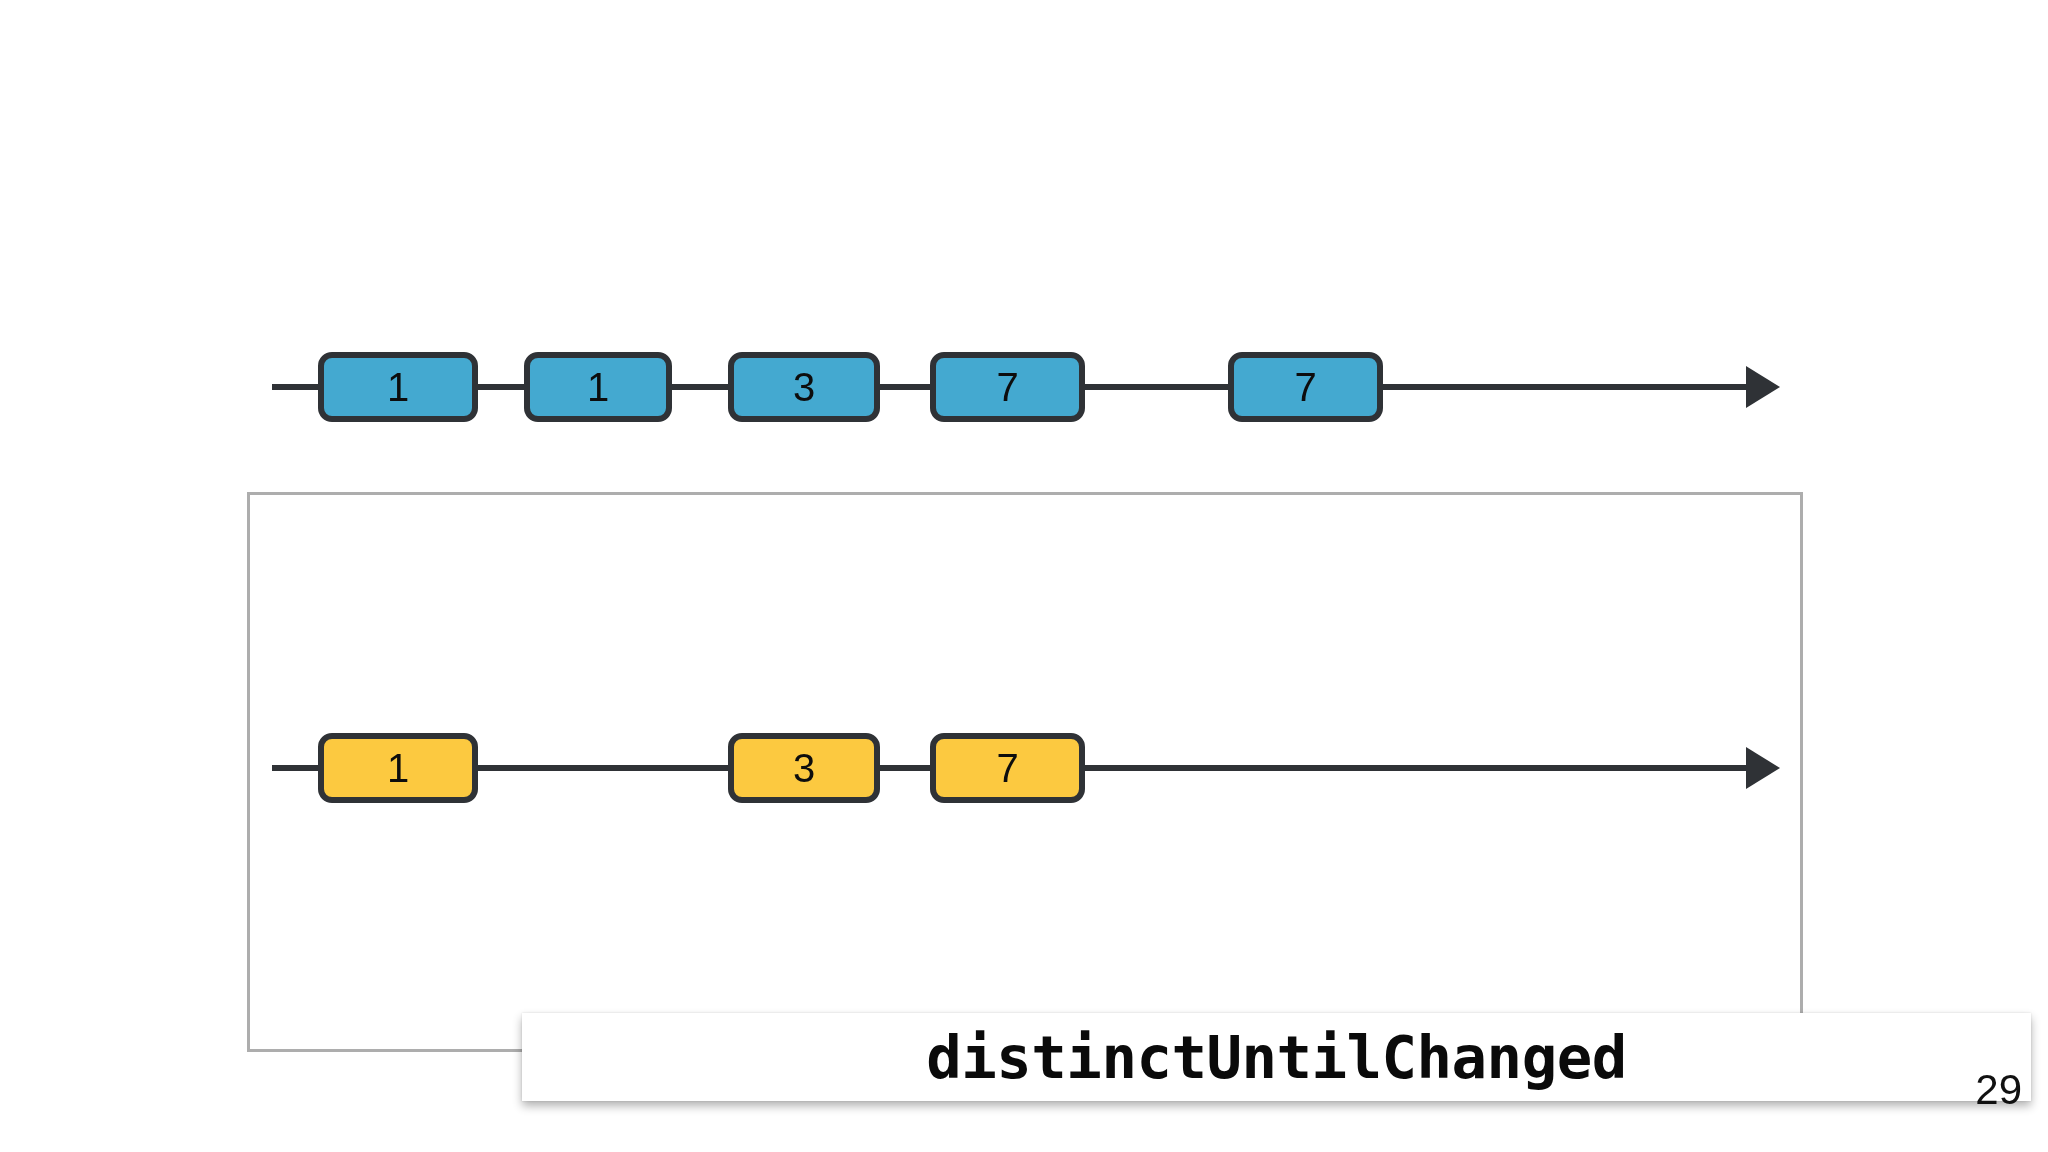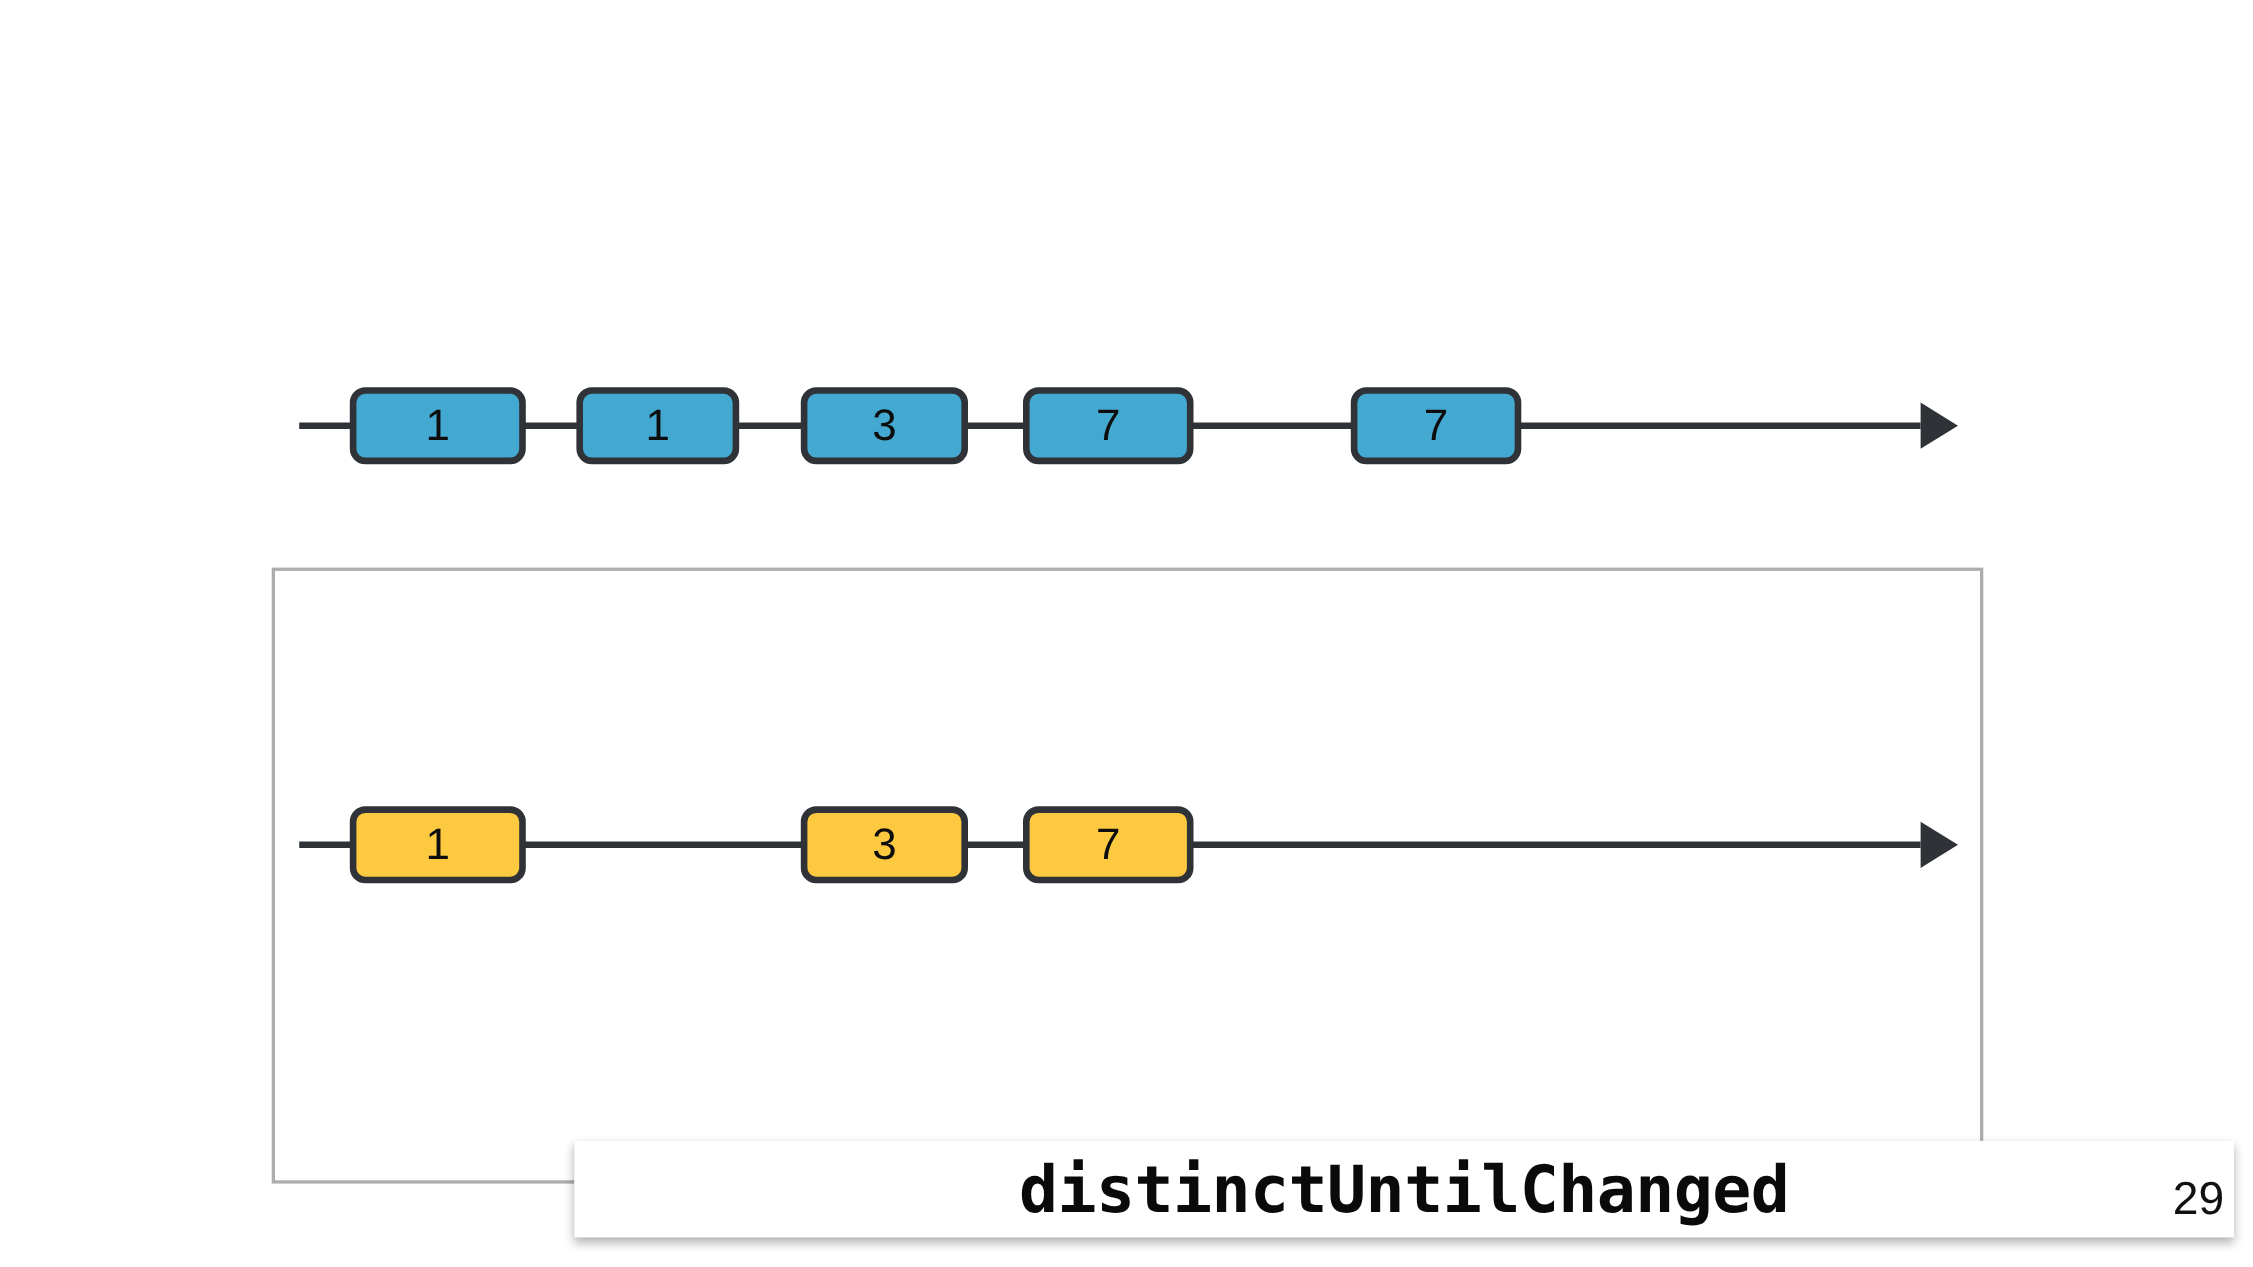--- a/index.html
+++ b/index.html
@@ -45,21 +45,20 @@
 
   
   #operator-box {
     position: absolute;
     left: 247px;
     top: 492px;
     width: 1556px;
     height: 560px;
     border: 3px solid #adadad;
     background: #ffffff;
-    margin-top: 24px;
   }
   #operator-title-card {
     position: absolute;
     left: 272px;
     top: 518px;
     width: 1509px;
     height: 88px;
     background: #ffffff;
     box-shadow: 0 5px 9px rgba(0,0,0,0.30), 0 0 2px rgba(0,0,0,0.12);
     display: flex;

